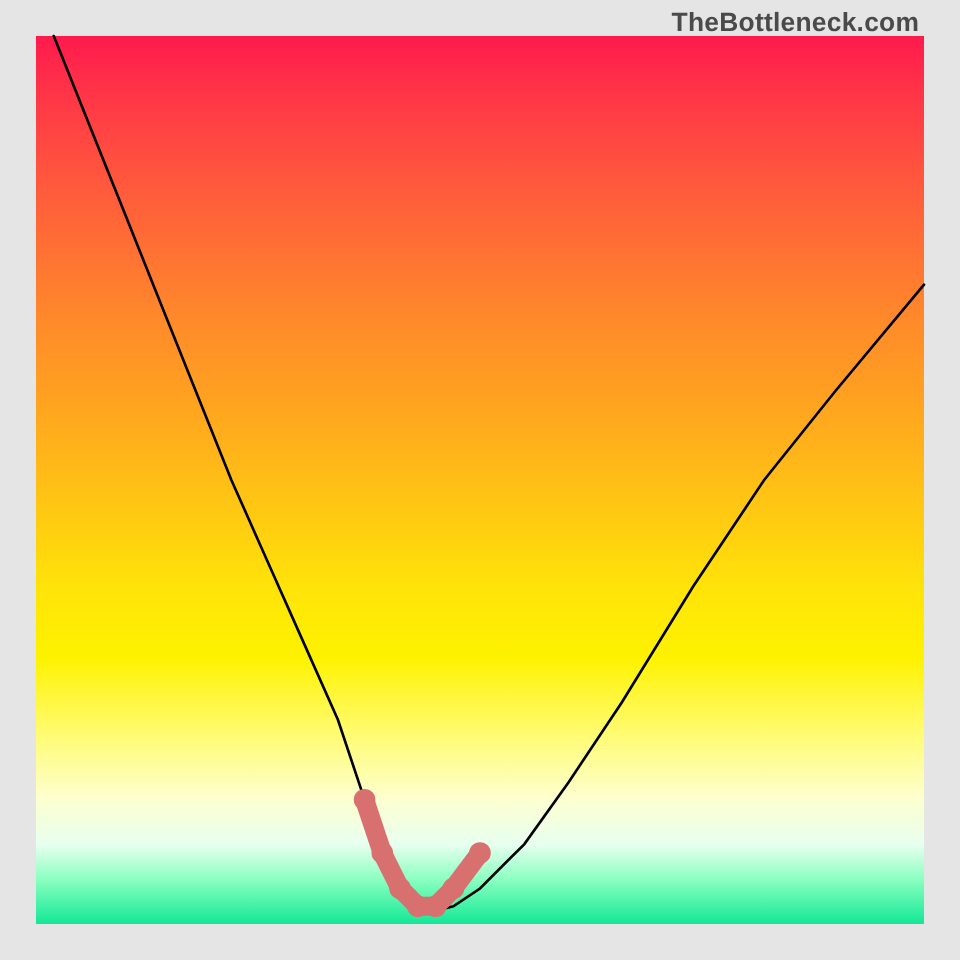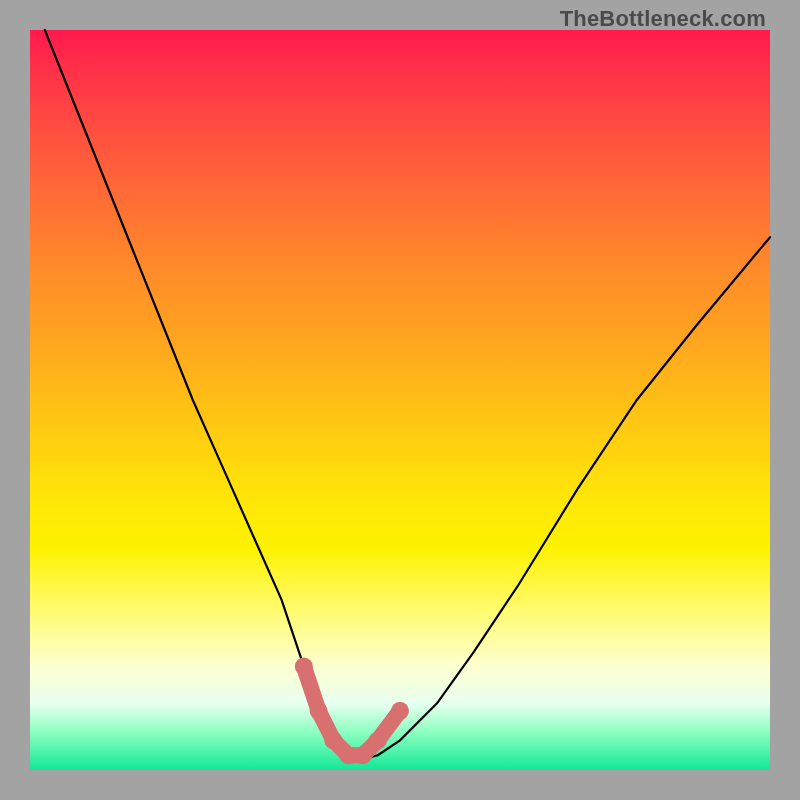--- a/index.html
+++ b/index.html
@@ -1,21 +1,21 @@
 <!DOCTYPE html>
 <html><head>
 <meta charset="utf-8">
 <style>
   * { margin: 0; padding: 0; box-sizing: border-box; }
   html, body { width: 800px; height: 800px; overflow: hidden; background: #000; }
   .frame {
     position: relative;
     width: 800px;
     height: 800px;
-    background: #a3a3a3;
+    background: #e5e5e5;
   }
   .plot-area {
     position: absolute;
     left: 30px;
     top: 30px;
     width: 740px;
     height: 740px;
     background: linear-gradient(to bottom,
       #ff1a4d 0%,
       #ff3348 6%,

